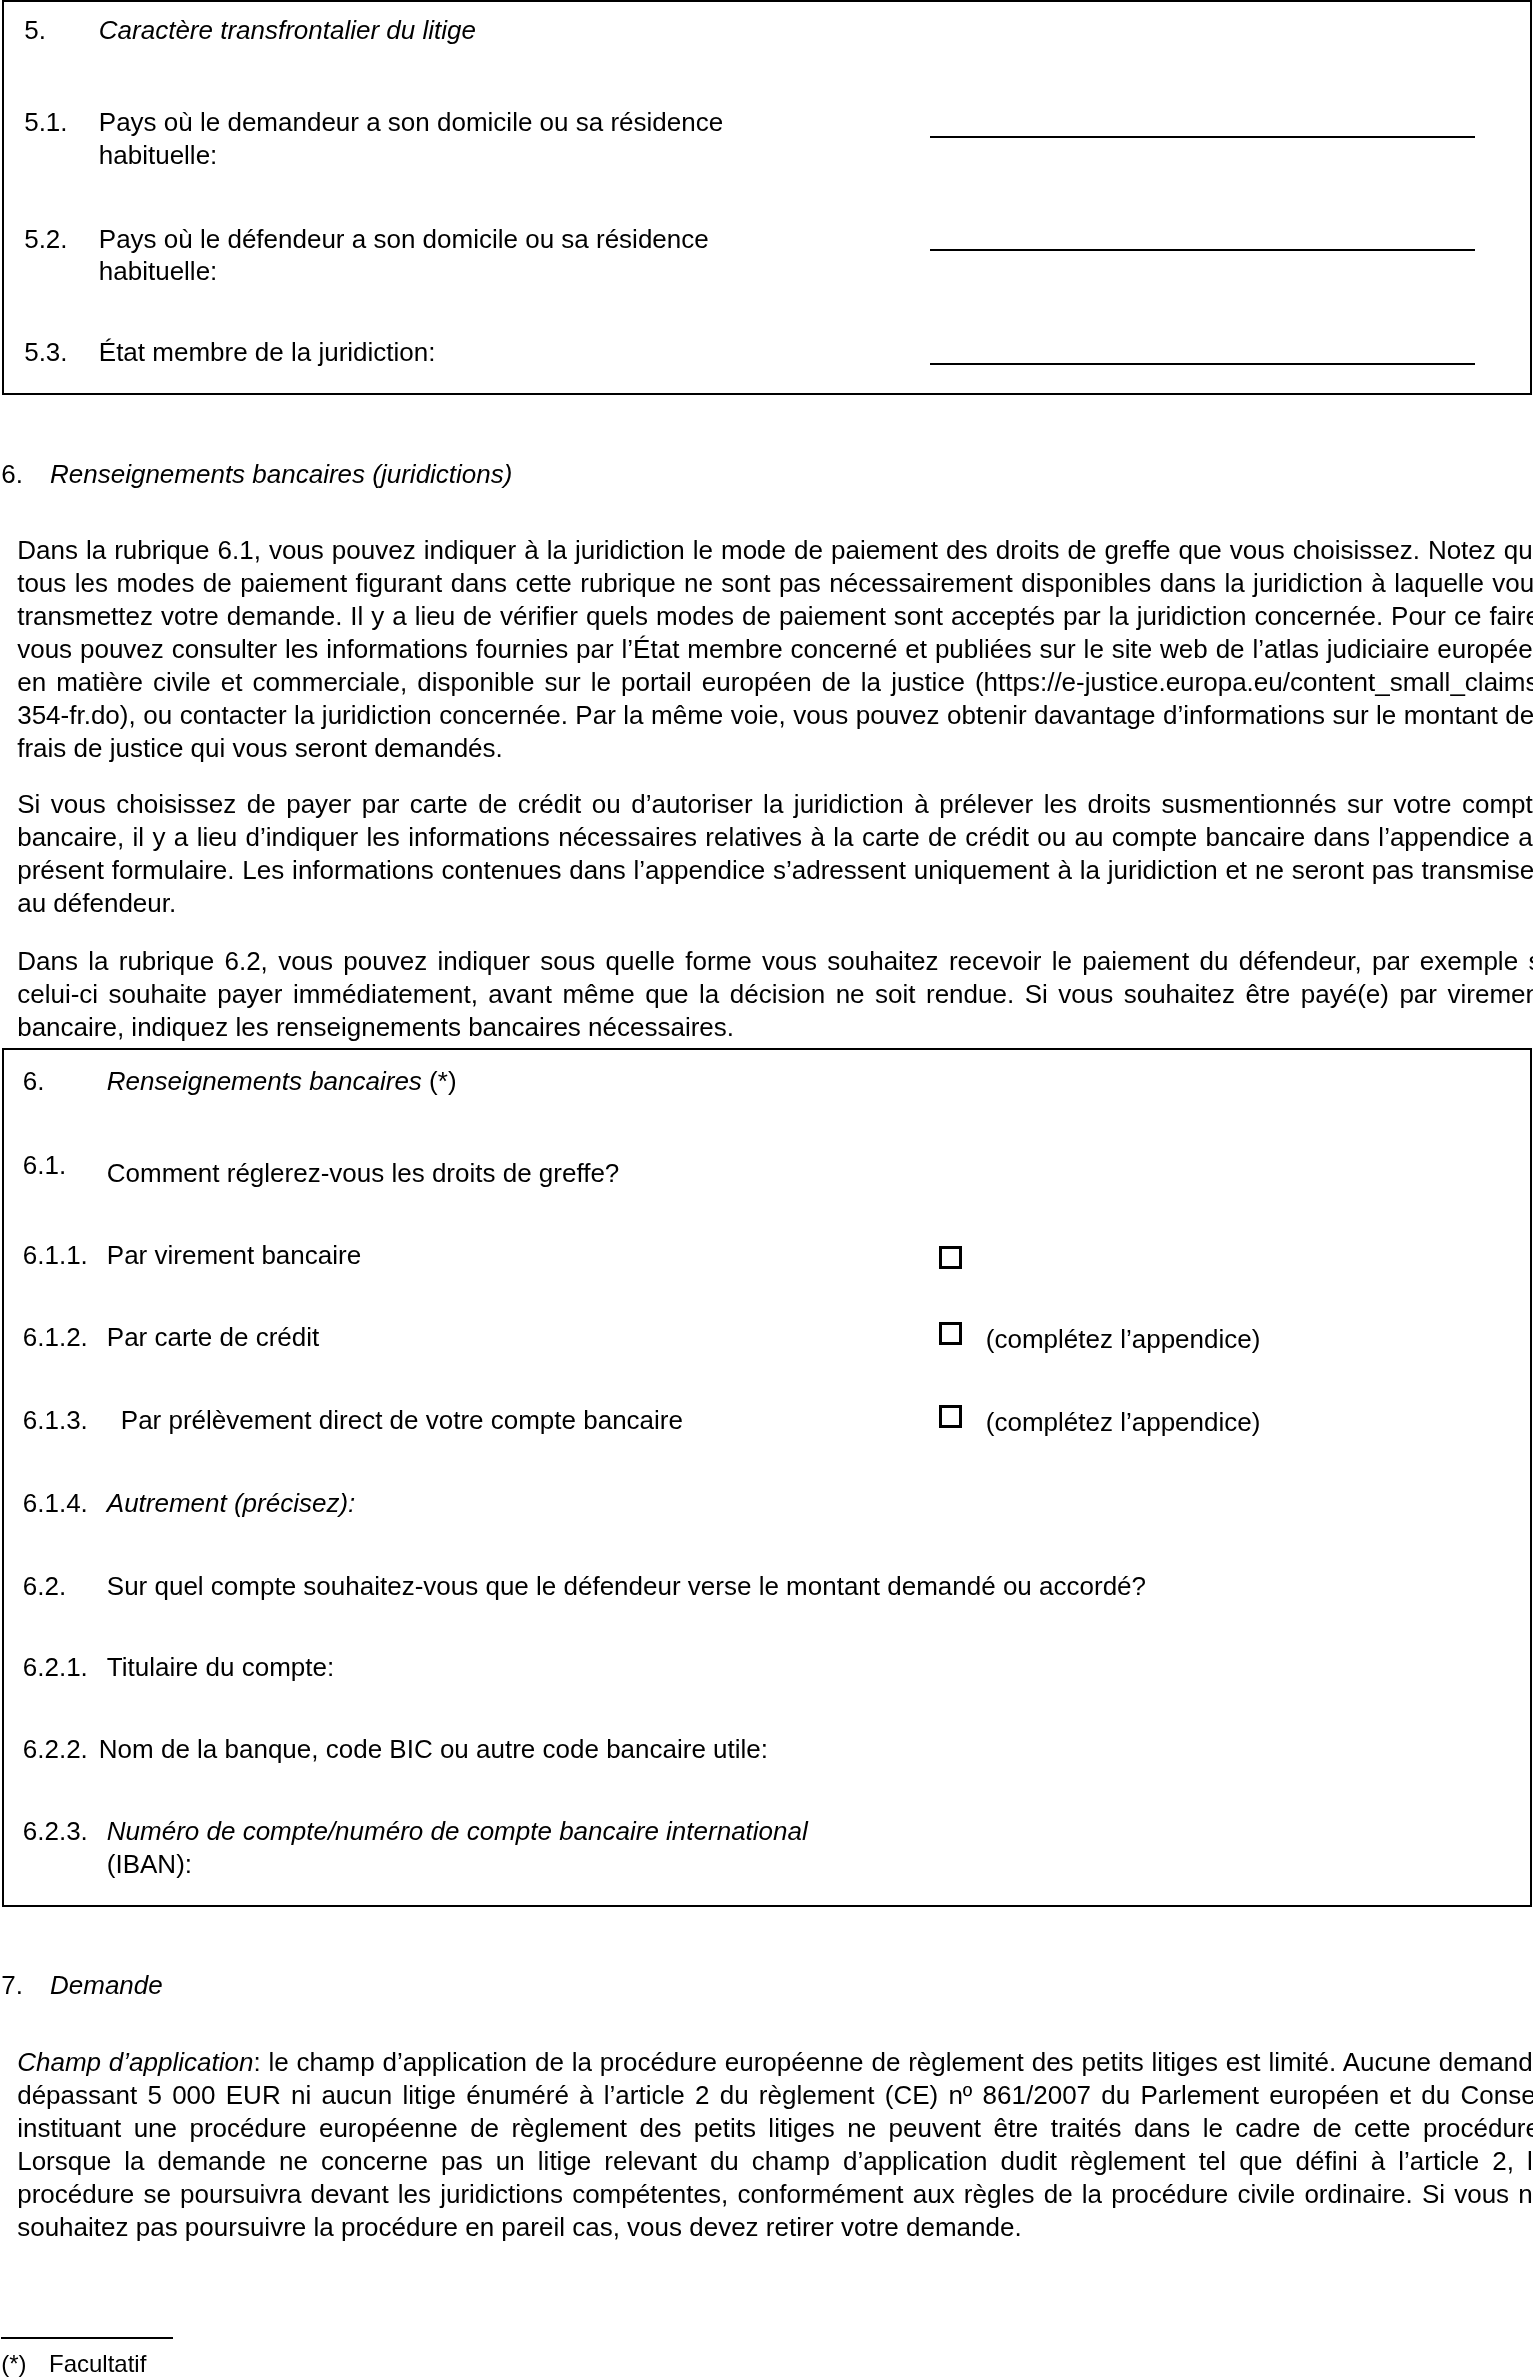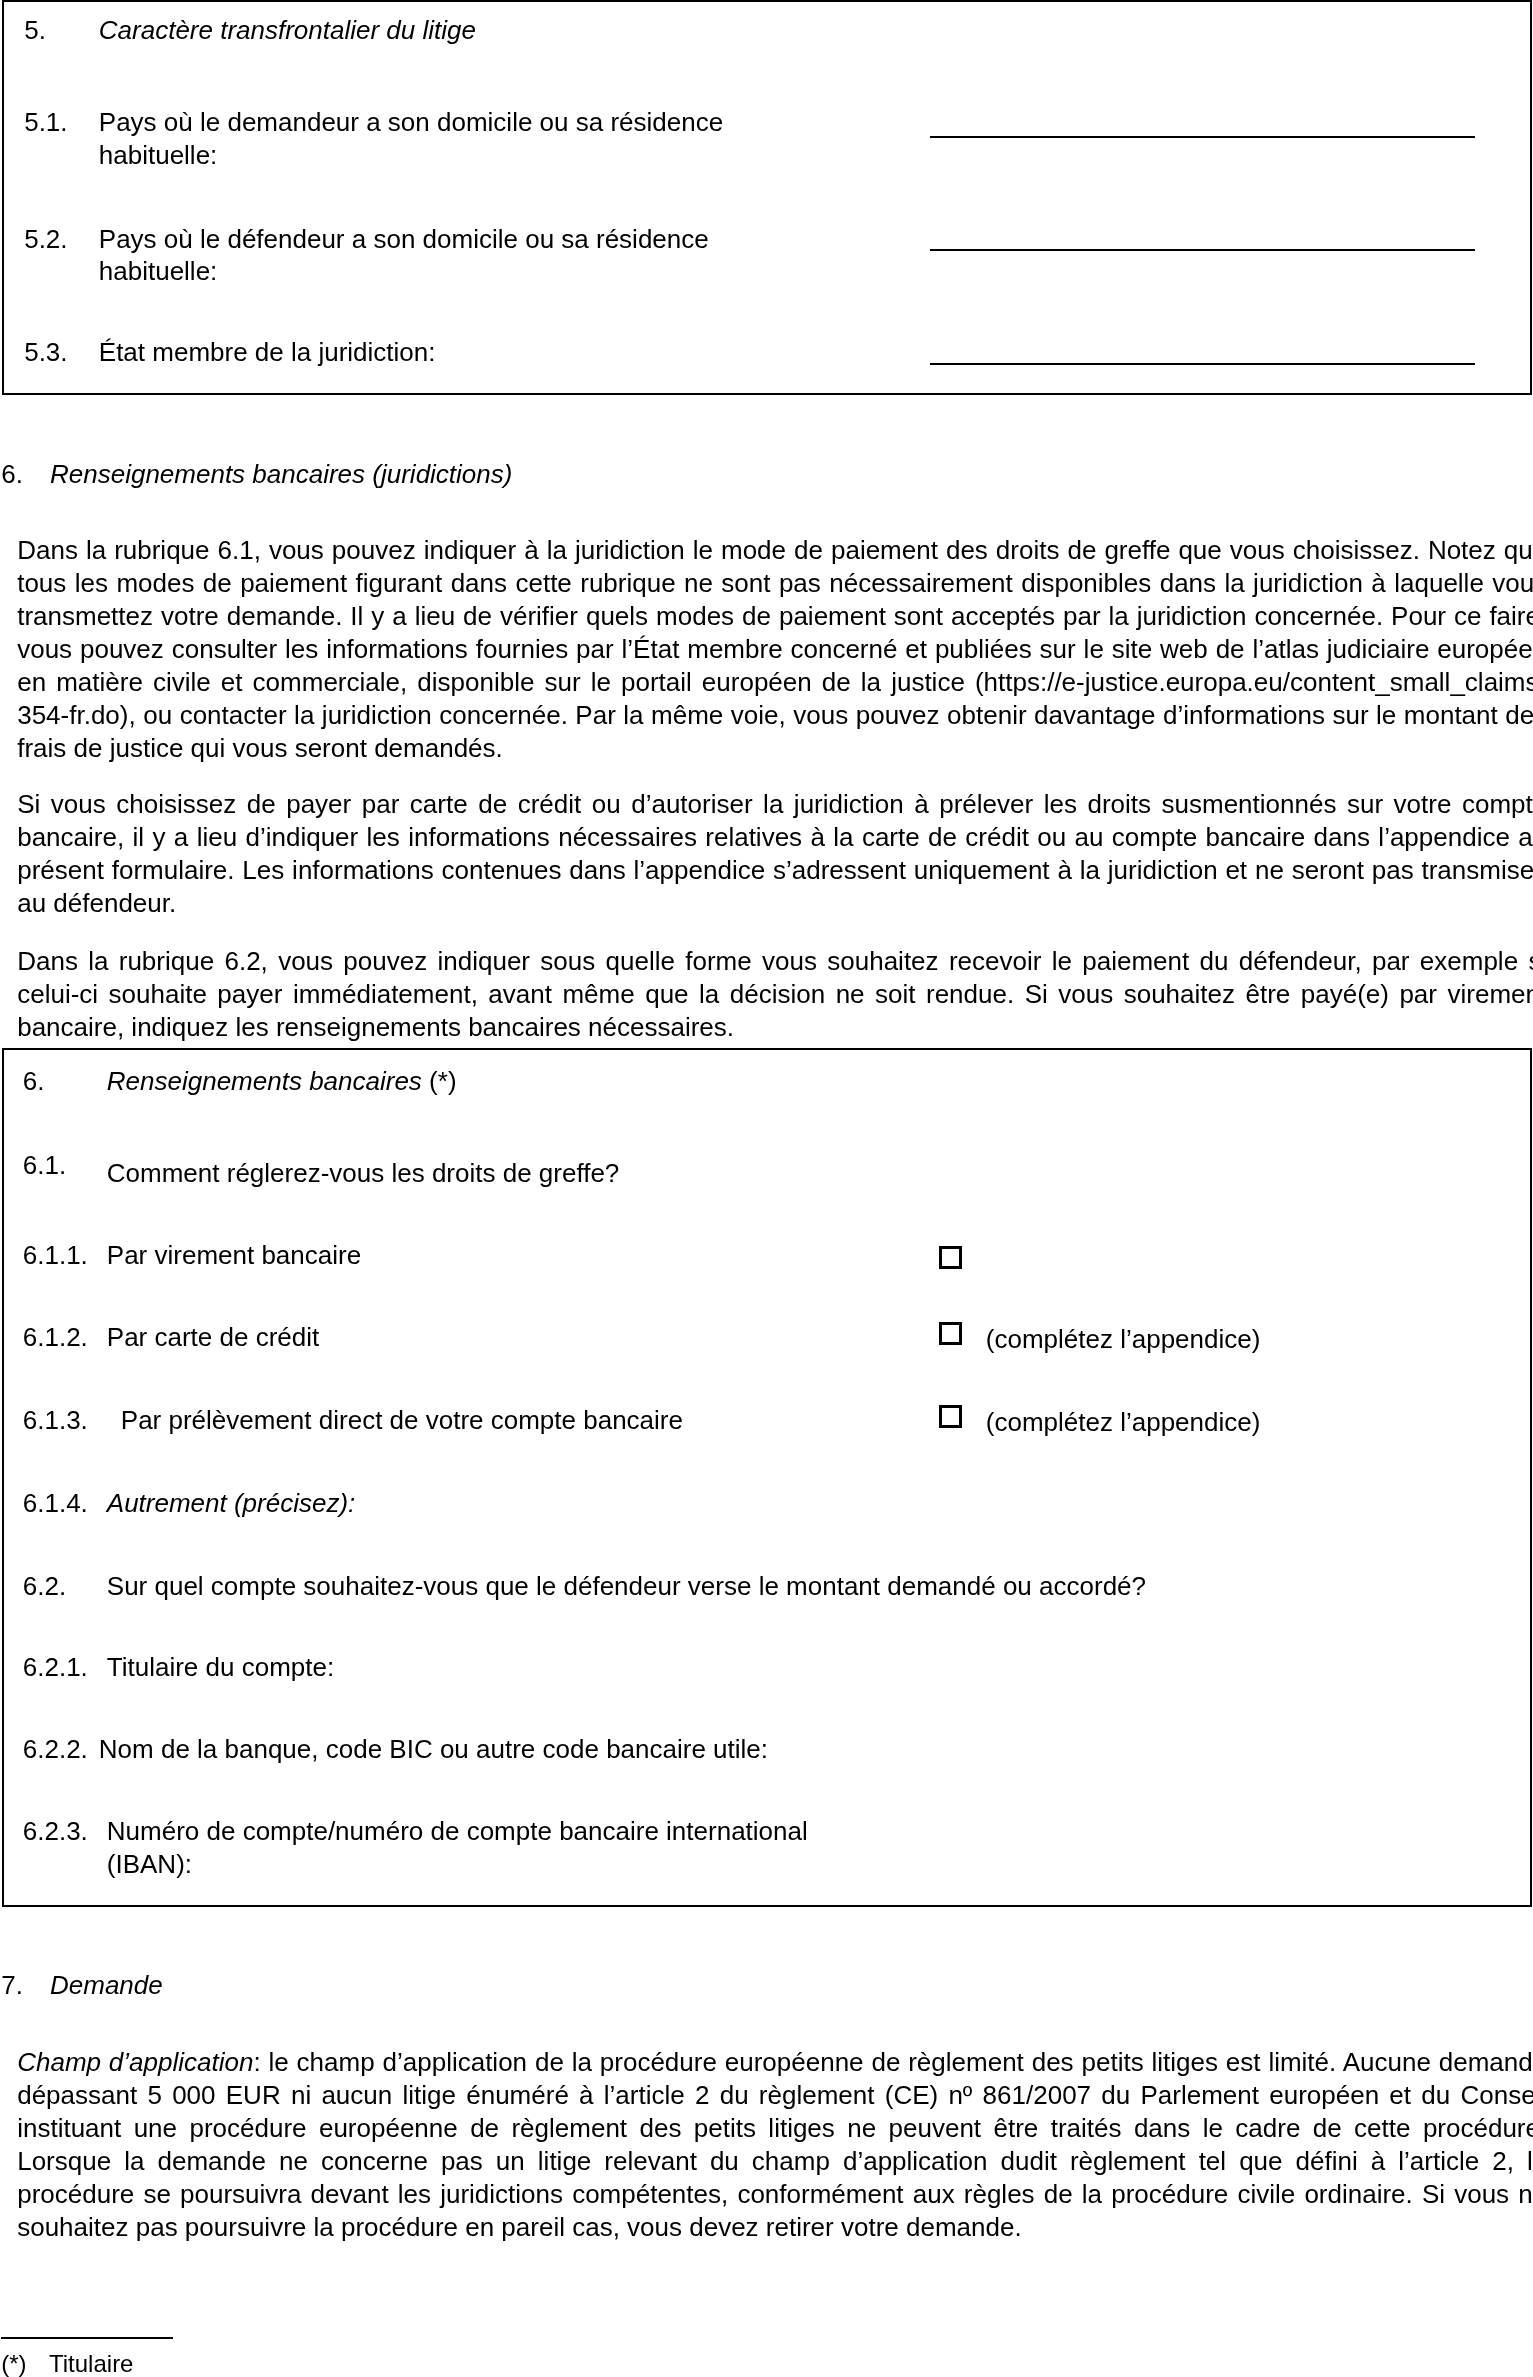--- a/index.html
+++ b/index.html
@@ -72,25 +72,25 @@
   <span class="num" style="left:19px; top:521px;">6.2.</span>
   <span class="num" style="left:103px; top:521px;">Sur quel compte souhaitez-vous que le défendeur verse le montant demandé ou accordé?</span>
 
   <span class="num" style="left:19px; top:602px;">6.2.1.</span>
   <span class="num" style="left:103px; top:602px;">Titulaire du compte:</span>
 
   <span class="num" style="left:19px; top:684px;">6.2.2.</span>
   <span class="num" style="left:95px; top:684px;">Nom de la banque, code BIC ou autre code bancaire utile:</span>
 
   <span class="num" style="left:19px; top:766px;">6.2.3.</span>
-  <span class="num" style="left:103px; top:766px;">Numéro de compte/numéro de compte bancaire international</span>
+  <span class="num" style="left:103px; top:766px;font-style:italic;">Numéro de compte/numéro de compte bancaire international</span>
   <span class="num" style="left:103px; top:799px;">(IBAN):</span>
 </div>
 
 <span class="abs" style="left:1.2px; top:1970px;">7.</span>
 <span class="abs it" style="left:50px; top:1970px;">Demande</span>
 
 <p class="para" style="top:2030px;"><span class="it">Champ d’application</span><span>: le champ d’application de la procédure européenne de règlement des petits litiges est limité. Aucune demande dépassant 5 000 EUR ni aucun litige énuméré à l’article 2 du règlement (CE) nº 861/2007 du Parlement européen et du Conseil instituant une procédure européenne de règlement des petits litiges ne peuvent être traités dans le cadre de cette procédure. Lorsque la demande ne concerne pas un litige relevant du champ d’application dudit règlement tel que défini à l’article 2, la procédure se poursuivra devant les juridictions compétentes, conformément aux règles de la procédure civile ordinaire. Si vous ne souhaitez pas poursuivre la procédure en pareil cas, vous devez retirer votre demande.</span></p>
 
 <div class="abs" style="left:1.2px; top:2337px; width:172px; height:1.8px; background:#000;"></div>
 <span class="abs" style="left:1.2px; top:2350px; font-size:24px;">(*)</span>
-<span class="abs" style="left:49px; top:2350px; font-size:24px;">Titulaire</span>
+<span class="abs" style="left:49px; top:2350px; font-size:24px;">Facultatif</span>
 
 
 </body></html>

